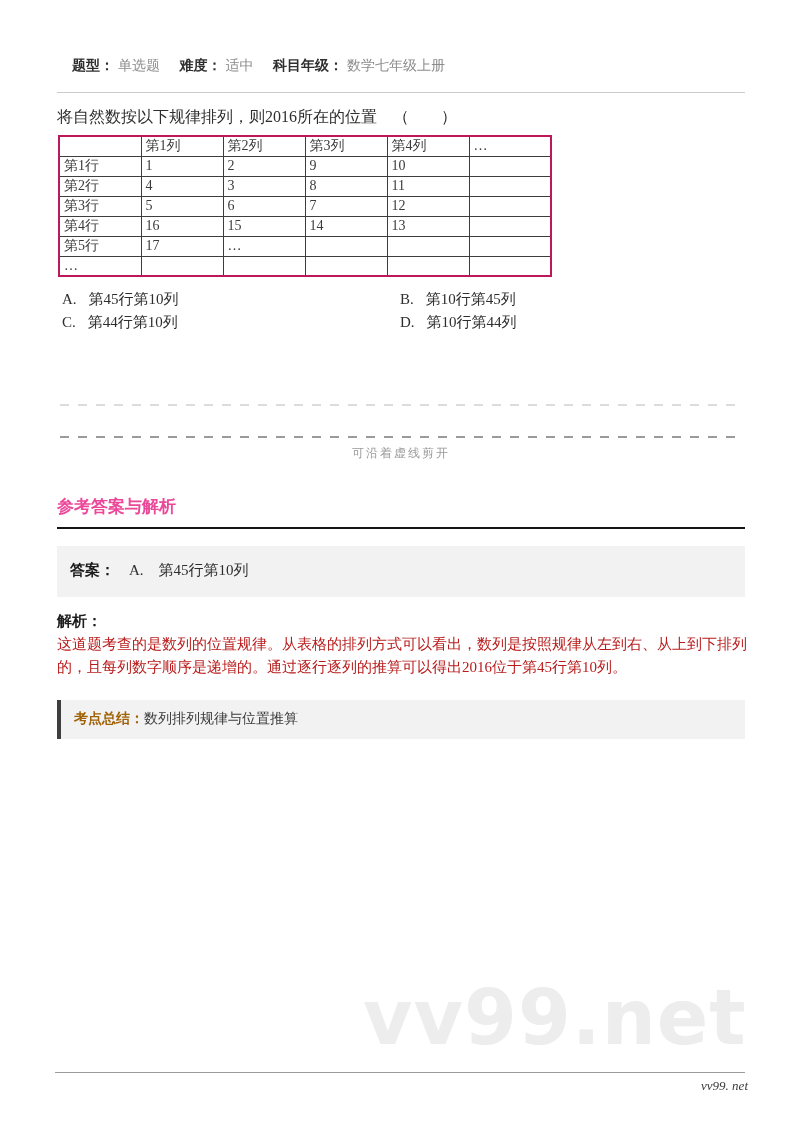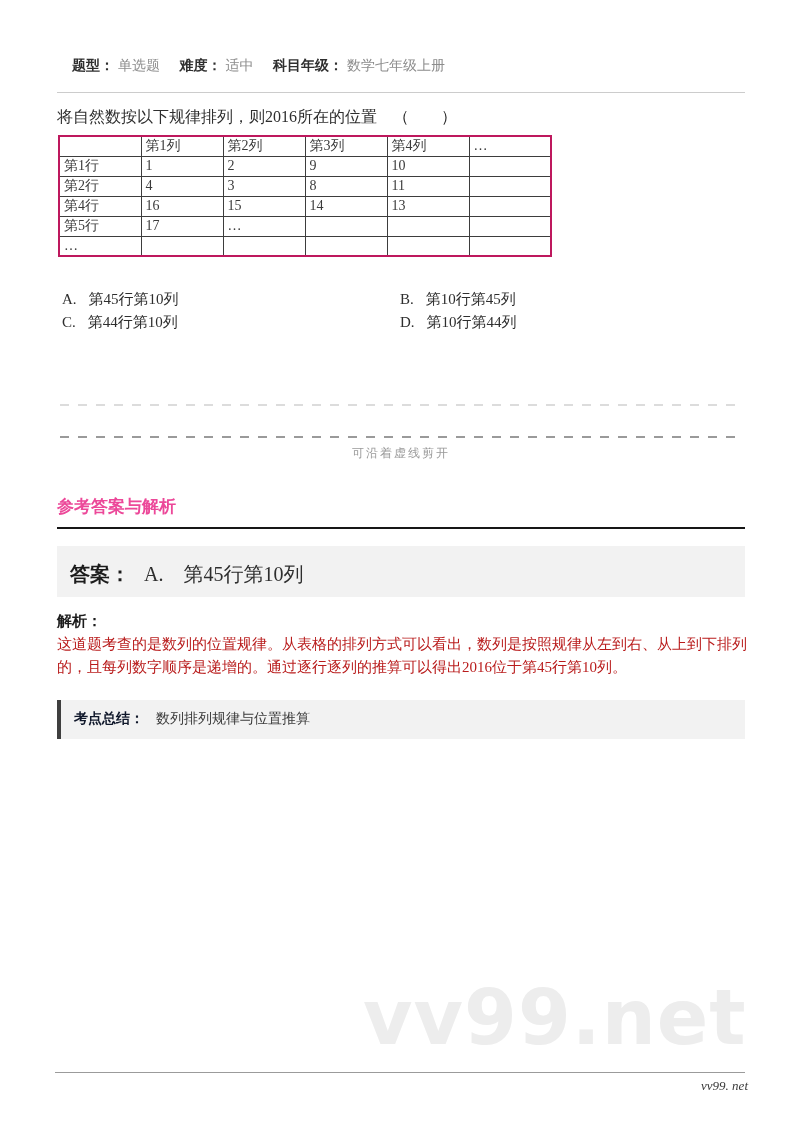--- a/index.html
+++ b/index.html
@@ -52,32 +52,32 @@
     background:repeating-linear-gradient(90deg,#9a9a9a 0 9px,transparent 9px 18px); }
   .cut-caption { left:57px; top:445px; width:688px; text-align:center;
     font-size:12px; color:#999999; letter-spacing:2px; }
 
   
   .ans-heading { left:57px; top:495px; font-size:17px; font-weight:bold;
     font-family:"Liberation Sans","DejaVu Sans",sans-serif; color:#ec4899; }
   .ans-underline { left:57px; top:527px; width:688px; height:2px; background:#161616; }
 
   .ans-box { left:57px; top:546px; width:688px; height:51px; background:#f2f2f2;
-    padding:15px 0 0 13px; font-size:20px; }
+    padding:15px 0 0 13px; font-size:15px; }
   .ans-label { font-family:"Liberation Sans","DejaVu Sans",sans-serif; font-weight:bold; color:#1c1c1c; margin-right:14px; }
   .ans-value { color:#2e2e2e; }
 
   .analysis-label { left:57px; top:612px; font-size:15px; font-weight:bold;
     font-family:"Liberation Sans","DejaVu Sans",sans-serif; color:#1c1c1c; }
   .analysis-text { left:57px; top:633px; width:690px; font-size:15px; line-height:23px;
     color:#b91c1c; text-align:justify; }
 
   .keypoint-box { left:57px; top:700px; width:688px; height:39px; background:#f2f2f2;
     border-left:4px solid #3f3f3f; padding:10px 0 0 13px; font-size:14px; }
-  .keypoint-label { font-family:Liberation Serif, serif; font-weight:bold; color:#0f172a; margin-right:12px; }
+  .keypoint-label { font-family:Liberation Serif, serif; font-weight:bold; color:#a16207; margin-right:0; }
   .keypoint-value { color:#3a3a3a; }
 
   
   .watermark { left:363px; top:980px; font-size:76px; line-height:1; font-weight:bold;
     font-family:"DejaVu Sans","Liberation Sans",sans-serif; color:#ededed; letter-spacing:1px; }
   .footer-line { left:55px; top:1072px; width:690px; height:1px; background:#9b9b9b; }
   .footer-text { top:1078px; right:52px; font-size:13px; font-style:italic;
     font-family:"Liberation Serif","DejaVu Serif",serif; color:#3a3a3a; }
 </style>
 </head>
@@ -113,20 +113,28 @@
         <td>9</td>
         <td>10</td>
         <td></td>
       </tr>
       <tr>
         <th>第2行</th>
         <td>4</td>
         <td>3</td>
         <td>8</td>
         <td>11</td>
+        <td></td>
+      </tr>
+      <tr>
+        <th>第3行</th>
+        <td>5</td>
+        <td>6</td>
+        <td>7</td>
+        <td>12</td>
         <td></td>
       </tr>
       <tr>
         <th>第4行</th>
         <td>16</td>
         <td>15</td>
         <td>14</td>
         <td>13</td>
         <td></td>
       </tr>

